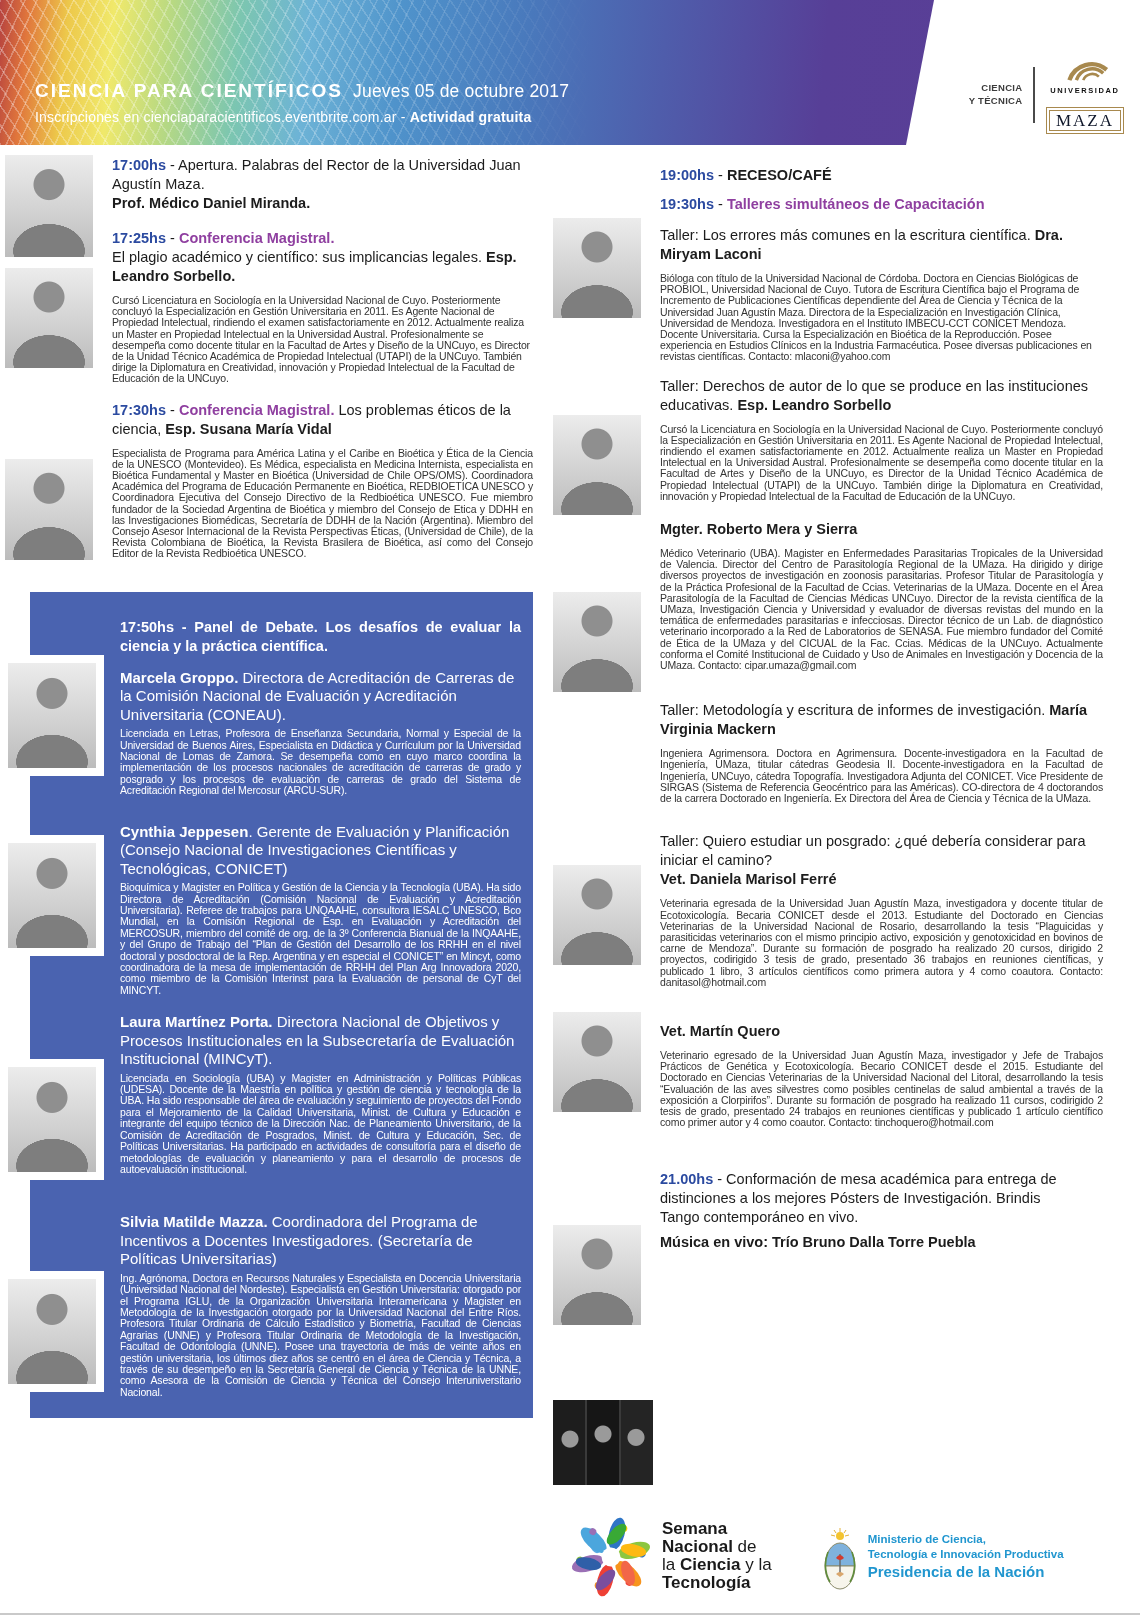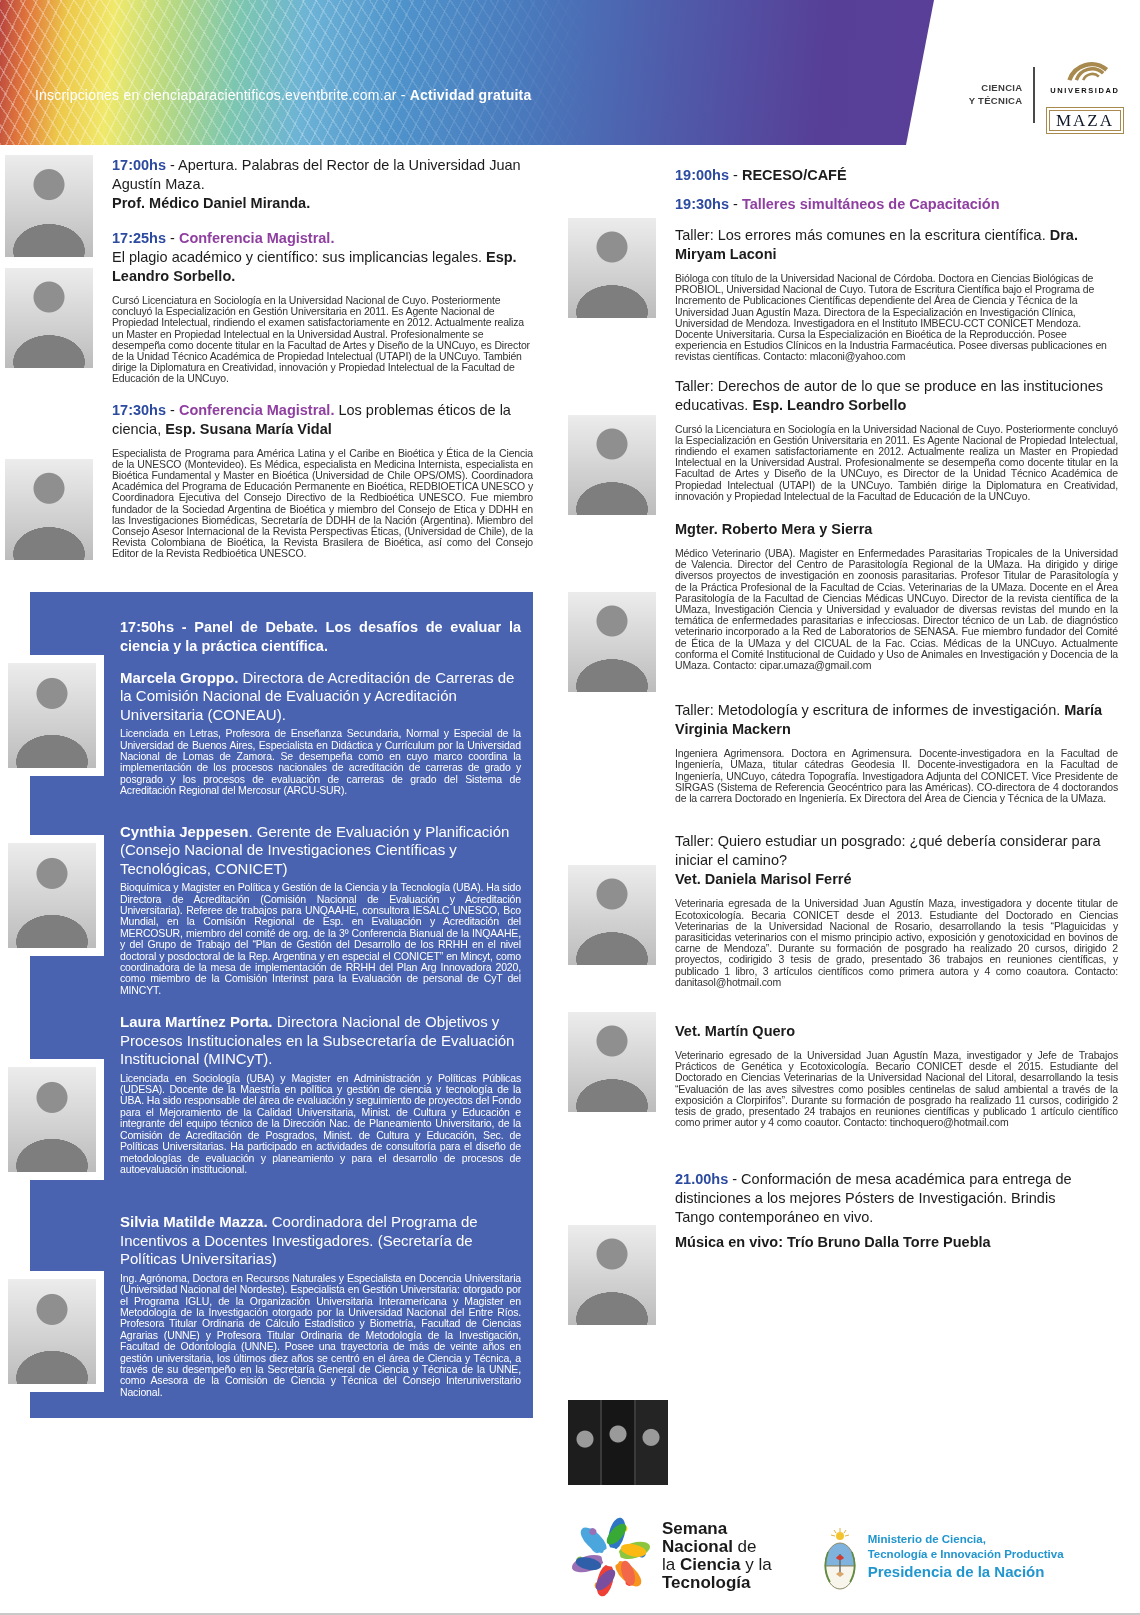--- a/index.html
+++ b/index.html
@@ -52,21 +52,21 @@
   
   .panel { position:relative; margin-left:25px; margin-top:32px; background:#4a63b0; color:#fff; padding:26px 12px 20px 0; }
   .panel-title { font-size:14.5px; font-weight:bold; line-height:19px; margin-left:90px; text-align:justify; }
   .panel-entry { margin-left:90px; }
   .pname { font-size:15px; line-height:18.5px; }
   .pbio { font-size:10.5px; line-height:11.4px; margin-top:4px; text-align:justify; letter-spacing:-0.15px; }
   .pwrap { position:absolute; left:-30px; width:104px; padding:8px; background:#fff; }
   .pwrap .ph { height:105px; }
 
   
-  .right-col { position:absolute; left:568px; top:158px; width:550px; }
+  .right-col { position:absolute; left:553px; top:158px; width:550px; }
   .rphoto { position:absolute; left:0; }
   .rtext { margin-left:107px; }
   .ph-r { height:100px; }
   .ph-trio { width:100px; height:85px;
      background:
       radial-gradient(circle 9px at 17% 46%, #9a9a9a 0 8px, transparent 9px),
       radial-gradient(circle 9px at 50% 40%, #9a9a9a 0 8px, transparent 9px),
       radial-gradient(circle 9px at 83% 44%, #9a9a9a 0 8px, transparent 9px),
       linear-gradient(90deg,#1d1d1d 0 32%,#3a3a3a 32% 34%,#161616 34% 66%,#3a3a3a 66% 68%,#242424 68% 100%); }
 
@@ -81,20 +81,23 @@
 </style>
 </head>
 <body>
 
 <div class="page">
 
   <div class="header">
     <div class="band"></div>
     <div class="band-mesh"></div>
     <div class="header-text">
+      <div class="h-line1">
+        <span class="h-title">CIENCIA PARA CIENTÍFICOS</span><span class="h-date">Jueves 05 de octubre 2017</span>
+      </div>
       <div class="h-sub">
         <span>Inscripciones en cienciaparacientificos.eventbrite.com.ar - </span><span class="bold">Actividad gratuita</span>
       </div>
     </div>
     <div class="corner">
       <div class="cyt">
         <div>CIENCIA</div>
         <div>Y TÉCNICA</div>
       </div>
       <div class="vdiv"></div>

